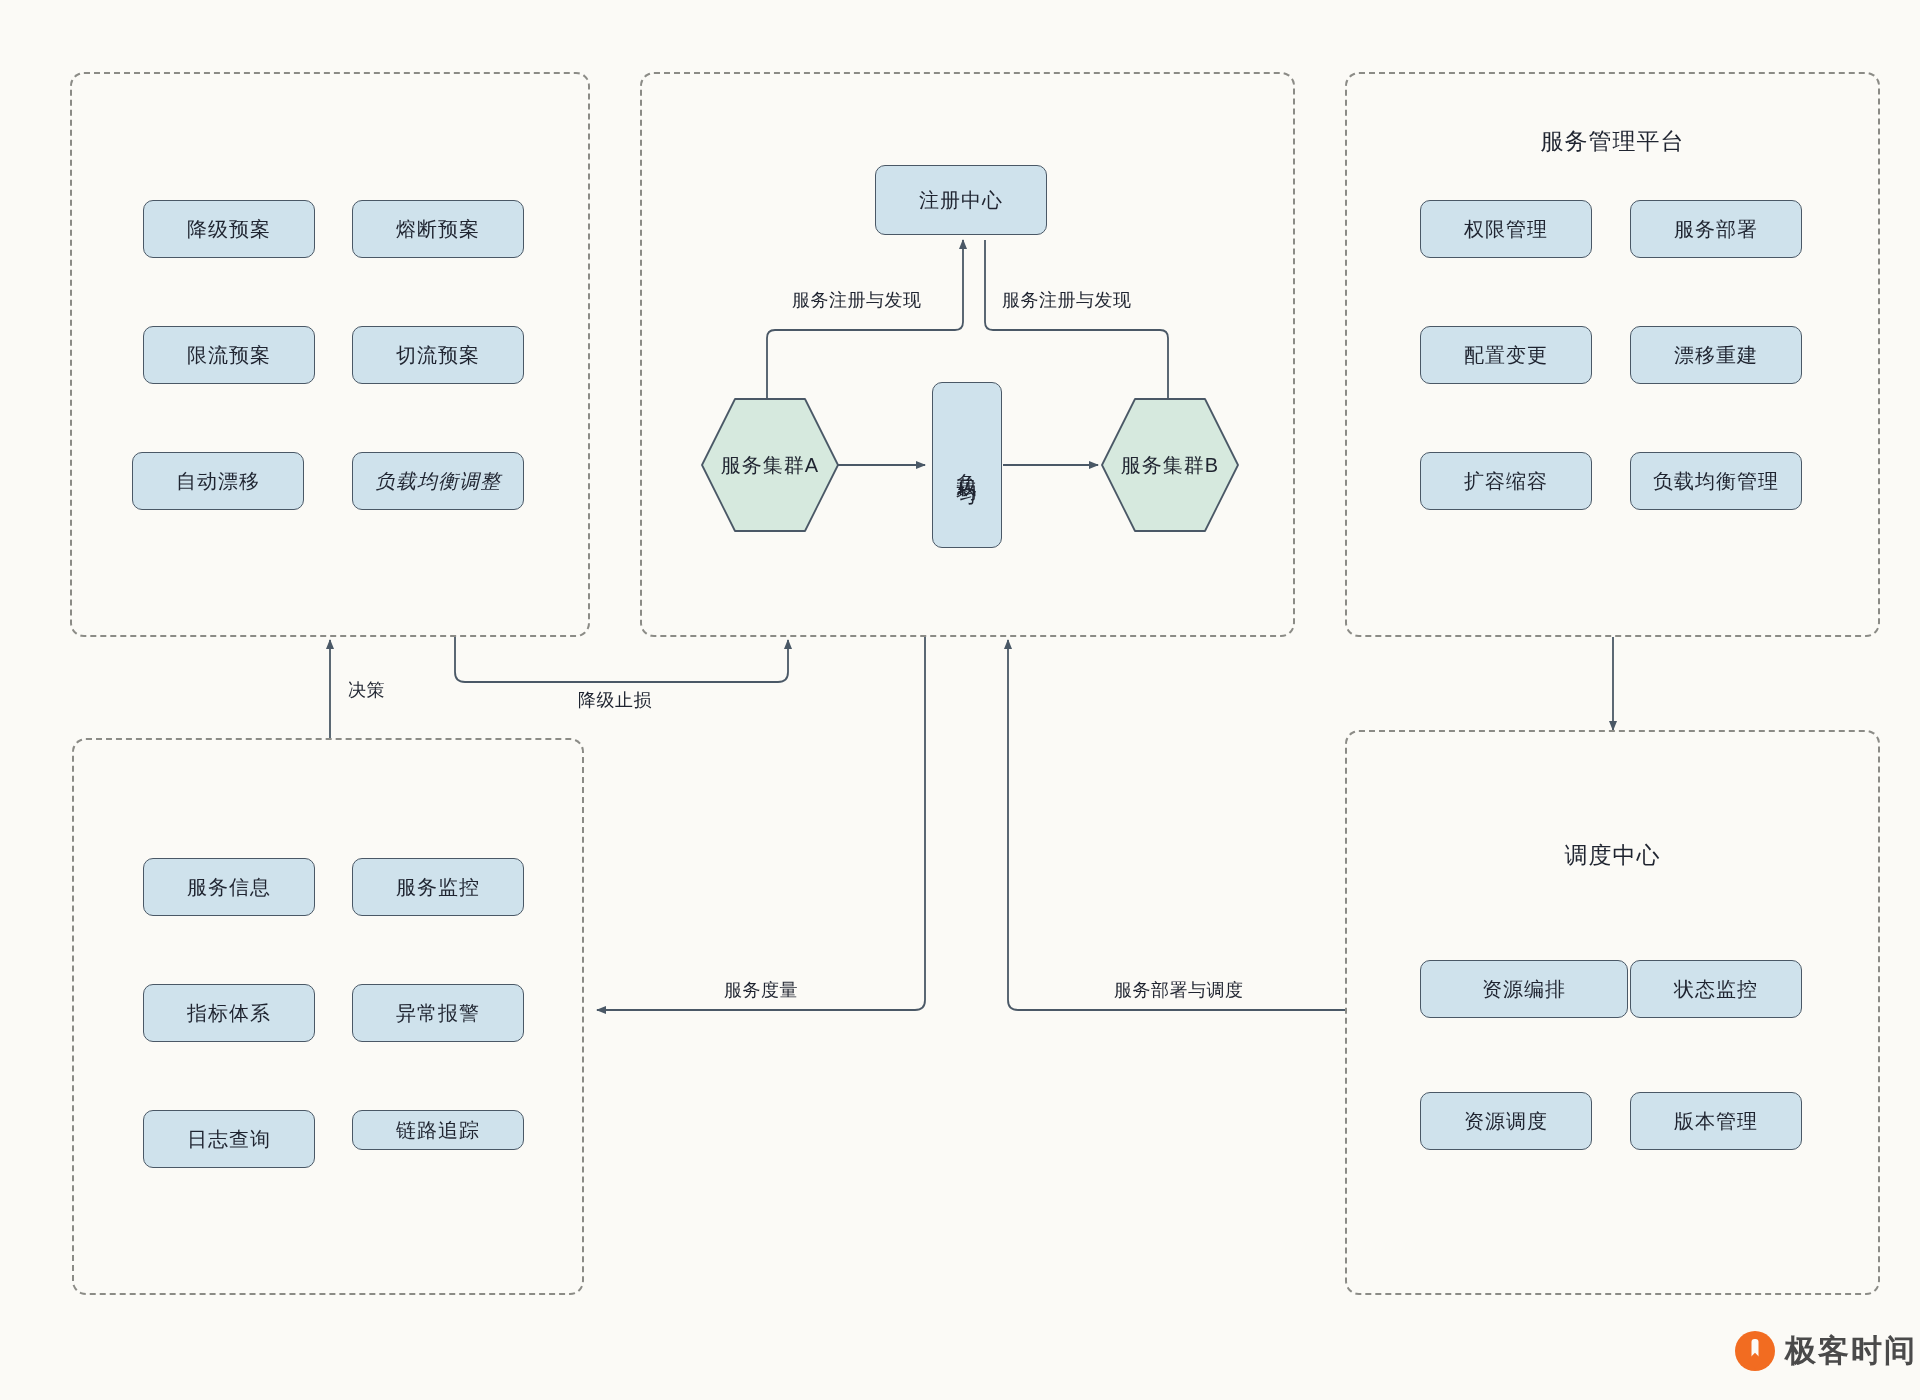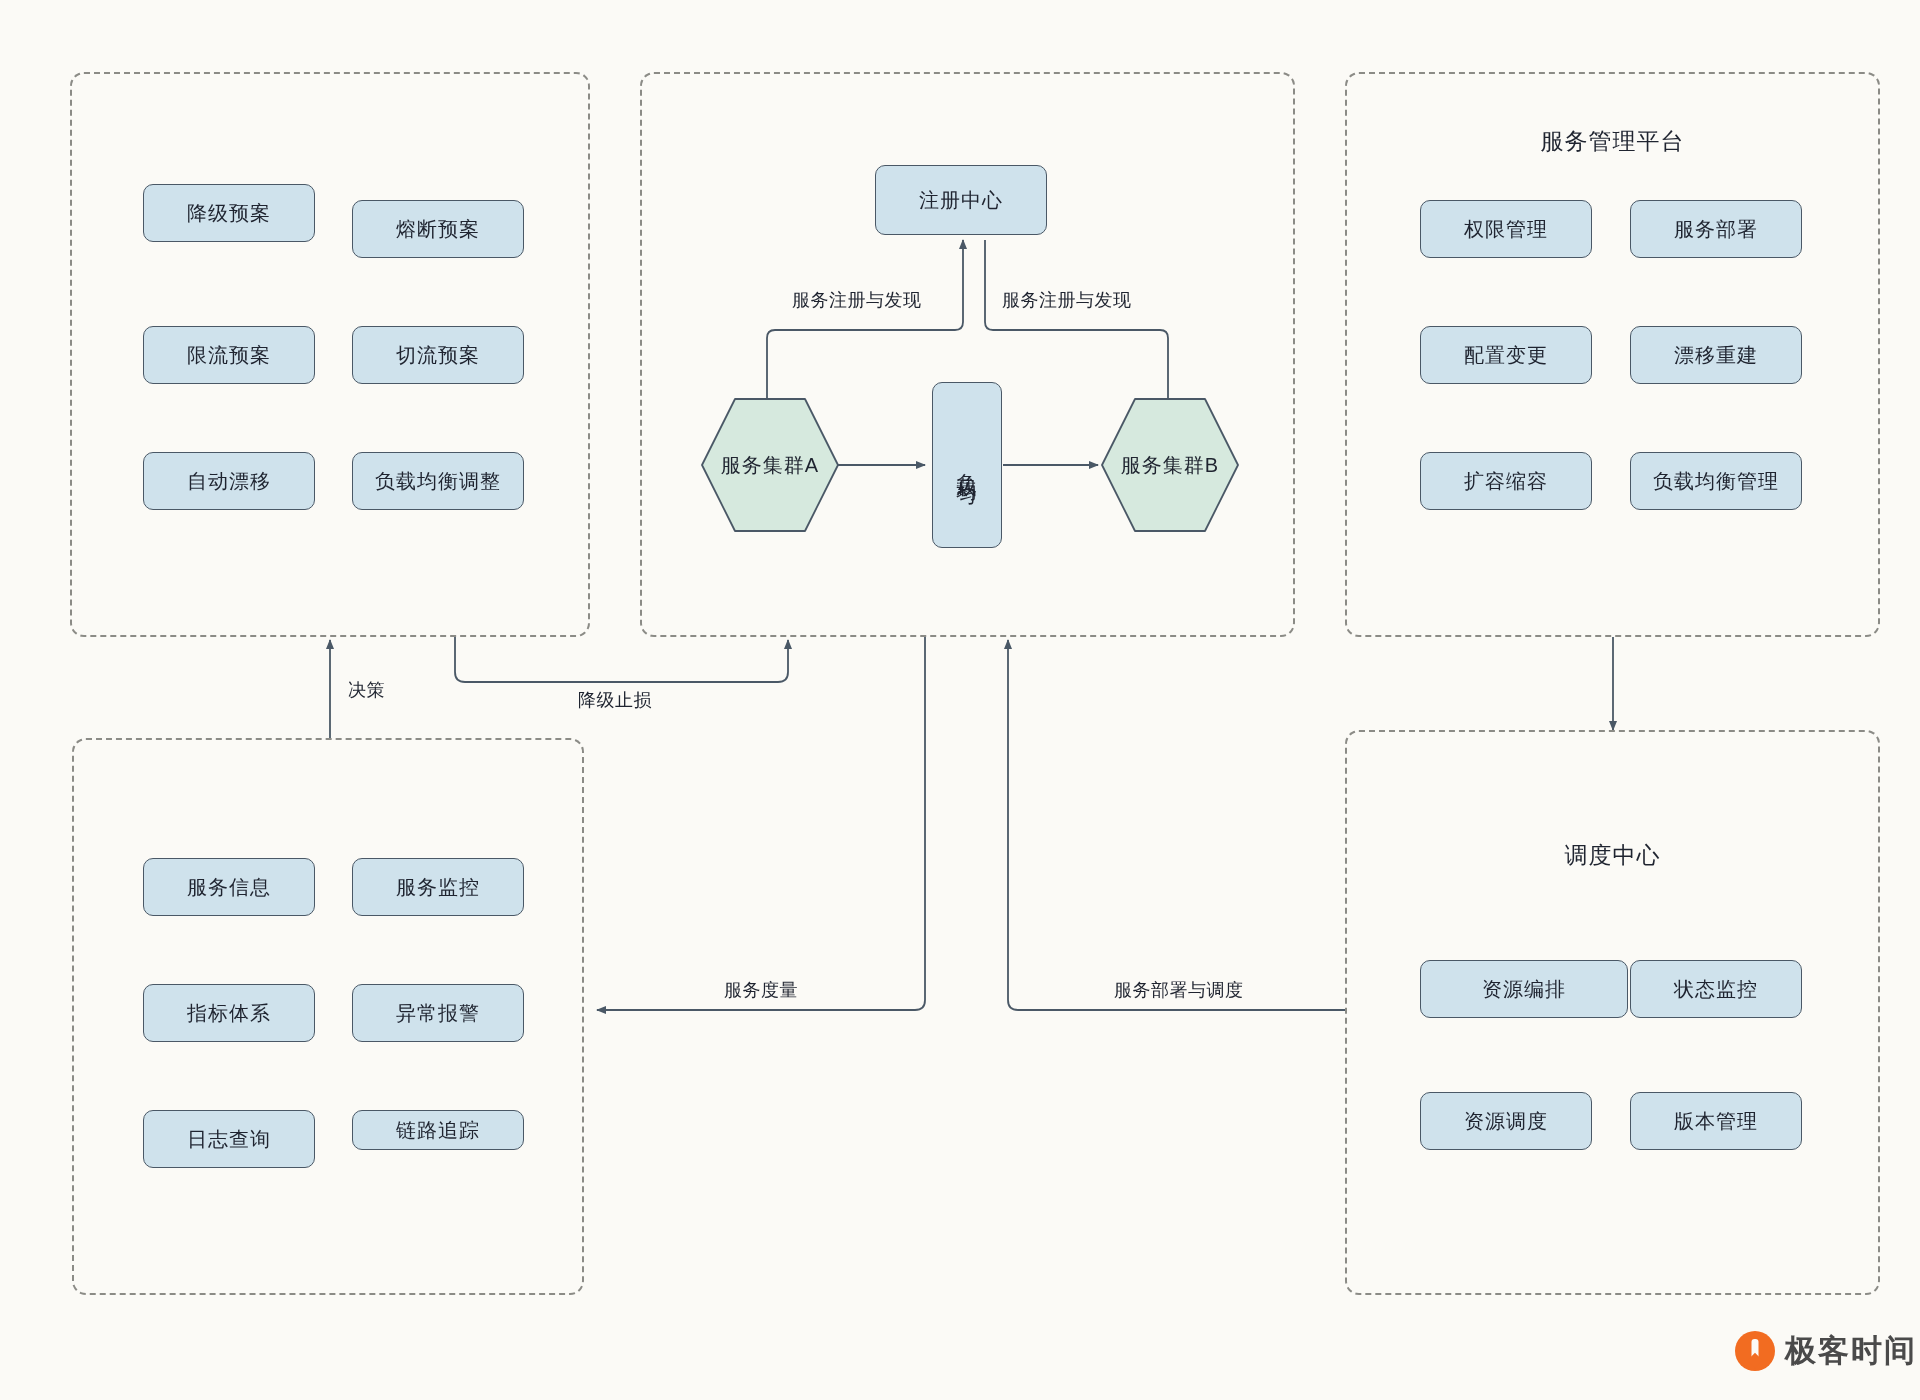--- a/index.html
+++ b/index.html
@@ -152,36 +152,36 @@
       <path d="M 925,637 L 925,1000 Q 925,1010 915,1010 L 597,1010" marker-end="url(#arrow)"></path>
 
       <path d="M 1345,1010 L 1018,1010 Q 1008,1010 1008,1000 L 1008,640" marker-end="url(#arrow)"></path>
 
       <path d="M 1613,637 L 1613,730" marker-end="url(#arrow)"></path>
     </g>
   </svg>
 
   <div class="panel" style="left:70px; top:72px; width:520px; height:565px;"></div>
 
-  <div class="node" style="left:143px; top:184px; width:172px; height:58px;">
+  <div class="node" style="left:143px; top:200px; width:172px; height:58px;">
     <span>降级预案</span>
   </div>
   <div class="node" style="left:352px; top:200px; width:172px; height:58px;">
     <span>熔断预案</span>
   </div>
   <div class="node" style="left:143px; top:326px; width:172px; height:58px;">
     <span>限流预案</span>
   </div>
   <div class="node" style="left:352px; top:326px; width:172px; height:58px;">
     <span>切流预案</span>
   </div>
-  <div class="node" style="left:143px; top:452px; width:172px; height:58px;">
+  <div class="node" style="left:132px; top:452px; width:172px; height:58px;">
     <span>自动漂移</span>
   </div>
-  <div class="node" style="left:352px; top:452px; width:172px; height:58px;">
+  <div class="node" style="left:352px; top:452px; width:172px; height:58px;font-style:italic;">
     <span>负载均衡调整</span>
   </div>
 
   <div class="panel" style="left:640px; top:72px; width:655px; height:565px;"></div>
 
   <div class="node" style="left:875px; top:165px; width:172px; height:70px;">
     <span>注册中心</span>
   </div>
 
   <div class="hex-wrap" style="left:700px; top:395px; width:140px; height:140px;">

